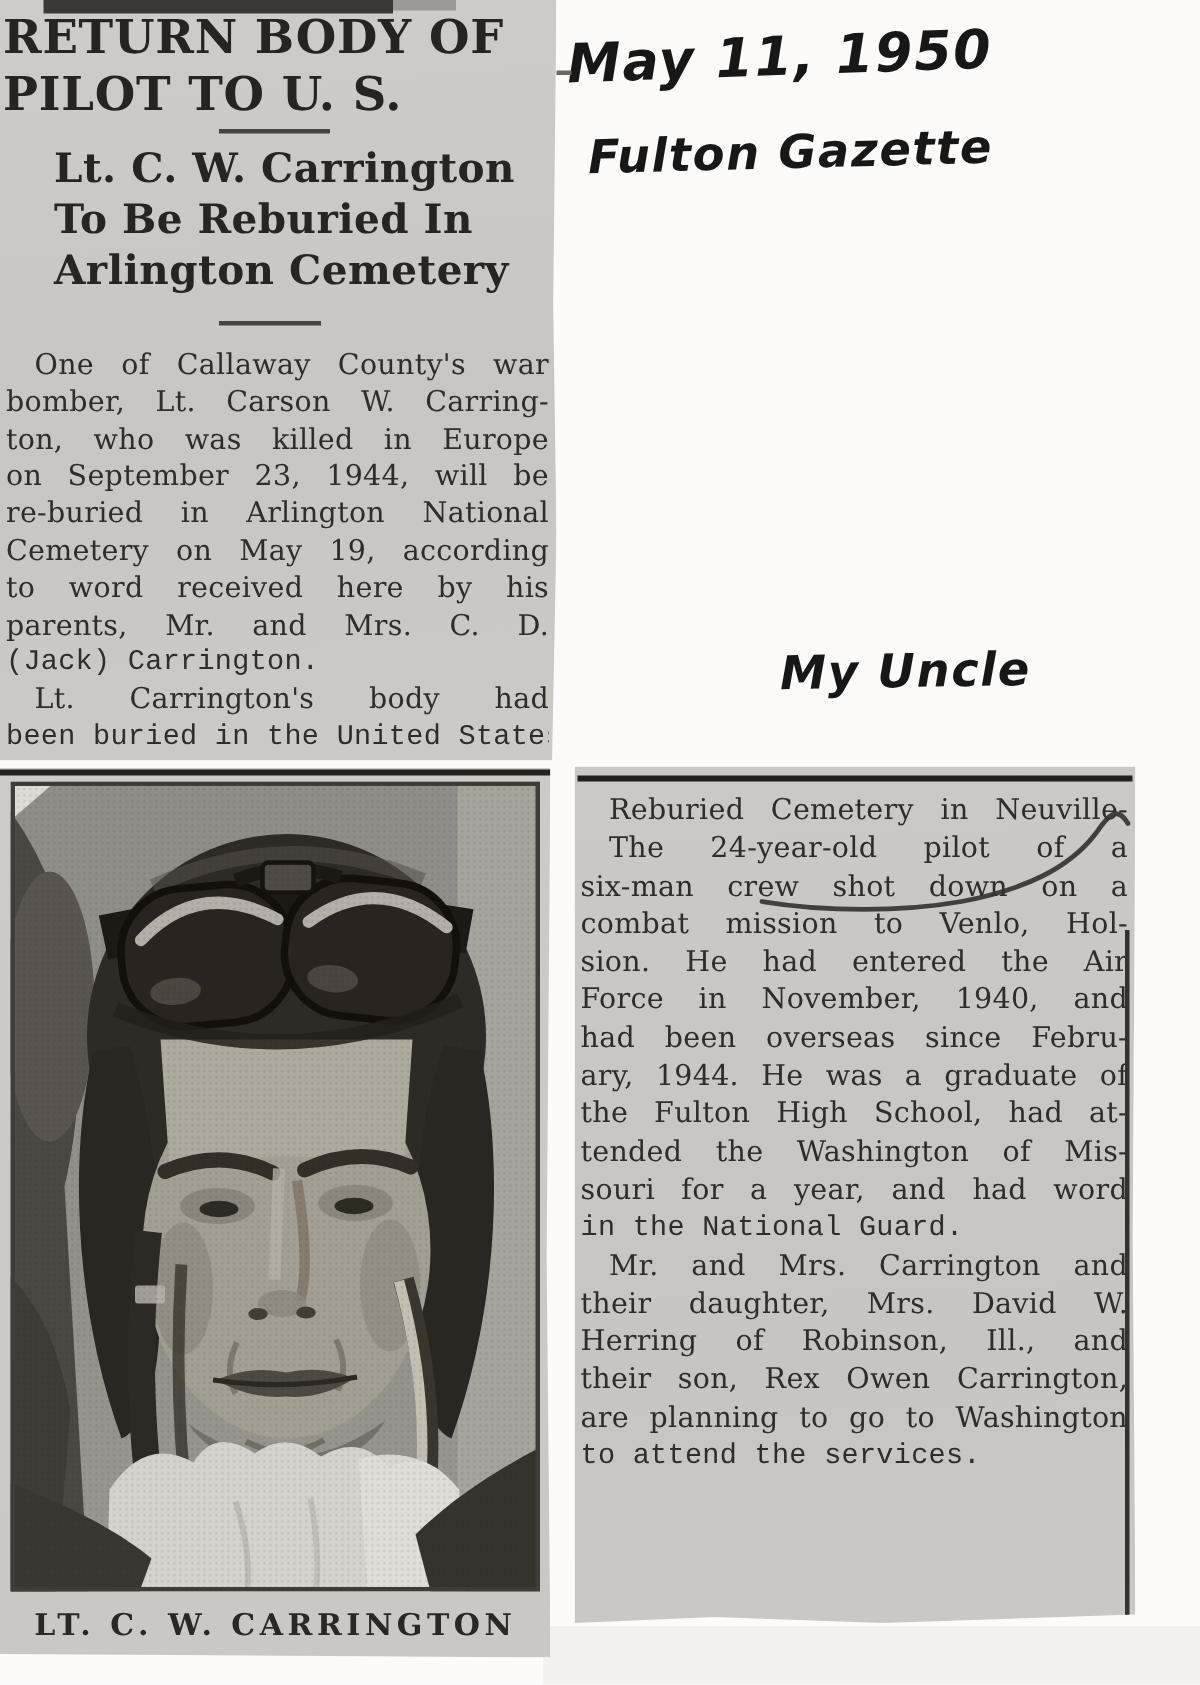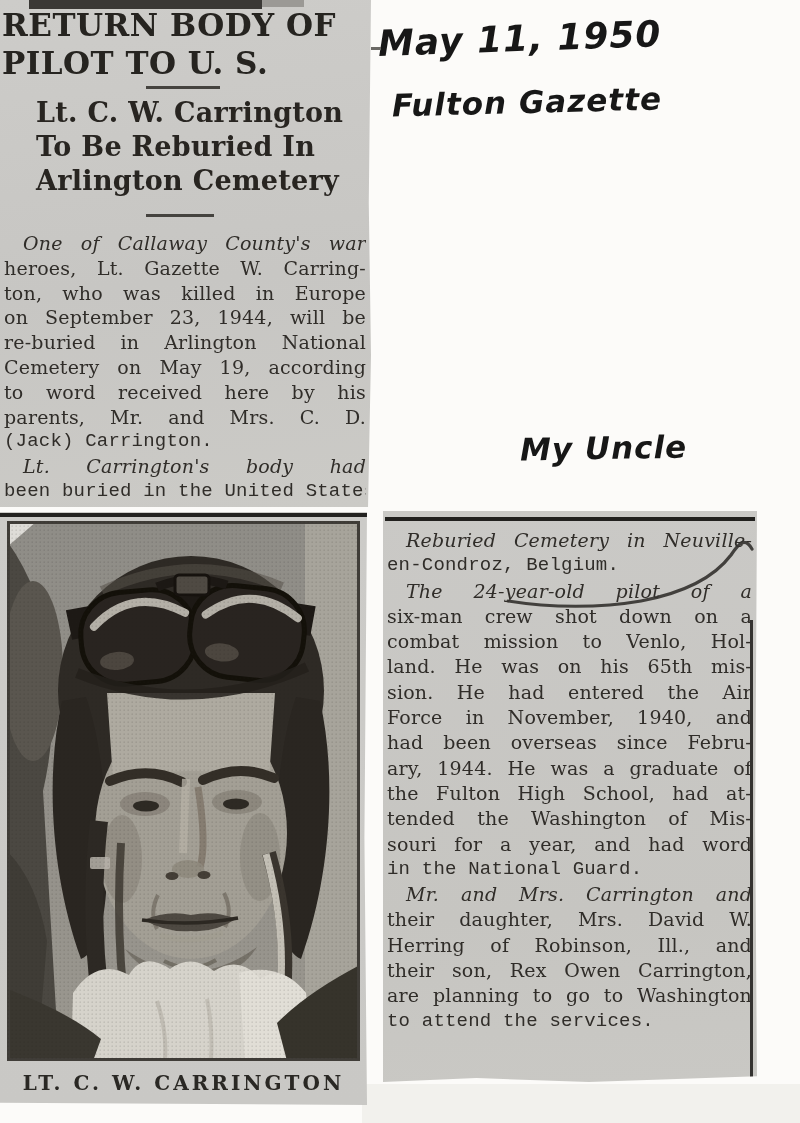--- a/index.html
+++ b/index.html
@@ -38,21 +38,21 @@
   .subhead span { display:block; }
 
   .body-text { position:absolute; }
   .clip-top .body-text { left:4px; top:231px; width:362px; }
 
   .news-line {
     font:19px/24.8px "DejaVu Serif", serif; color:#302d29; letter-spacing:.2px;
     text-align:justify; text-align-last:justify; text-justify:inter-word;
     white-space:nowrap; overflow:hidden;
   }
-  .news-line.p-first { text-indent:19px;font-style:italic; }
+  .news-line.p-first { text-indent:19px; }
   .news-line.p-last  { text-align-last:left;font-family:Liberation Mono, monospace; }
 
   .edge-dash { position:absolute; left:371px; top:47px; width:10px; height:3px; background:#6b6965; }
 
   
   .clip-photo {
     left:0; top:512px; width:367px; height:593px;
     background:linear-gradient(180deg,#cccbc8,#c9c8c5);
     clip-path:polygon(0 0,100% 0,99.3% 55%,100% 100%,0 99.6%);
   }
@@ -109,21 +109,21 @@
     <h2 class="subhead">
       <span>Lt. C. W. Carrington</span>
       <span>To Be Reburied In</span>
       <span>Arlington Cemetery</span>
     </h2>
 
     <div class="rule rule-2"></div>
 
     <div class="body-text">
         <div class="news-line p-first">One of Callaway County's war</div>
-        <div class="news-line">heroes, Lt. Gazette W. Carring-</div>
+        <div class="news-line">bomber, Lt. Carson W. Carring-</div>
         <div class="news-line">ton, who was killed in Europe</div>
         <div class="news-line">on September 23, 1944, will be</div>
         <div class="news-line">re-buried in Arlington National</div>
         <div class="news-line">Cemetery on May 19, according</div>
         <div class="news-line">to word received here by his</div>
         <div class="news-line">parents, Mr. and Mrs. C. D.</div>
         <div class="news-line p-last">(Jack) Carrington.</div>
         <div class="news-line p-first">Lt. Carrington's body had</div>
         <div class="news-line p-last">been buried in the United States</div>
       </div>
@@ -219,25 +219,23 @@
     </div>
 
     <div class="caption">LT. C. W. CARRINGTON</div>
   </section>
 
   <section class="clip clip-right">
     <div class="top-line"></div>
 
     <div class="body-text">
         <div class="news-line p-first">Reburied Cemetery in Neuville-</div>
-        <div class="news-line p-last">en-Condroz, Belgium.</div>
         <div class="news-line p-first">The 24-year-old pilot of a</div>
         <div class="news-line">six-man crew shot down on a</div>
         <div class="news-line">combat mission to Venlo, Hol-</div>
-        <div class="news-line">land. He was on his 65th mis-</div>
         <div class="news-line">sion. He had entered the Air</div>
         <div class="news-line">Force in November, 1940, and</div>
         <div class="news-line">had been overseas since Febru-</div>
         <div class="news-line">ary, 1944. He was a graduate of</div>
         <div class="news-line">the Fulton High School, had at-</div>
         <div class="news-line">tended the Washington of Mis-</div>
         <div class="news-line">souri for a year, and had word</div>
         <div class="news-line p-last">in the National Guard.</div>
         <div class="news-line p-first">Mr. and Mrs. Carrington and</div>
         <div class="news-line">their daughter, Mrs. David W.</div>

